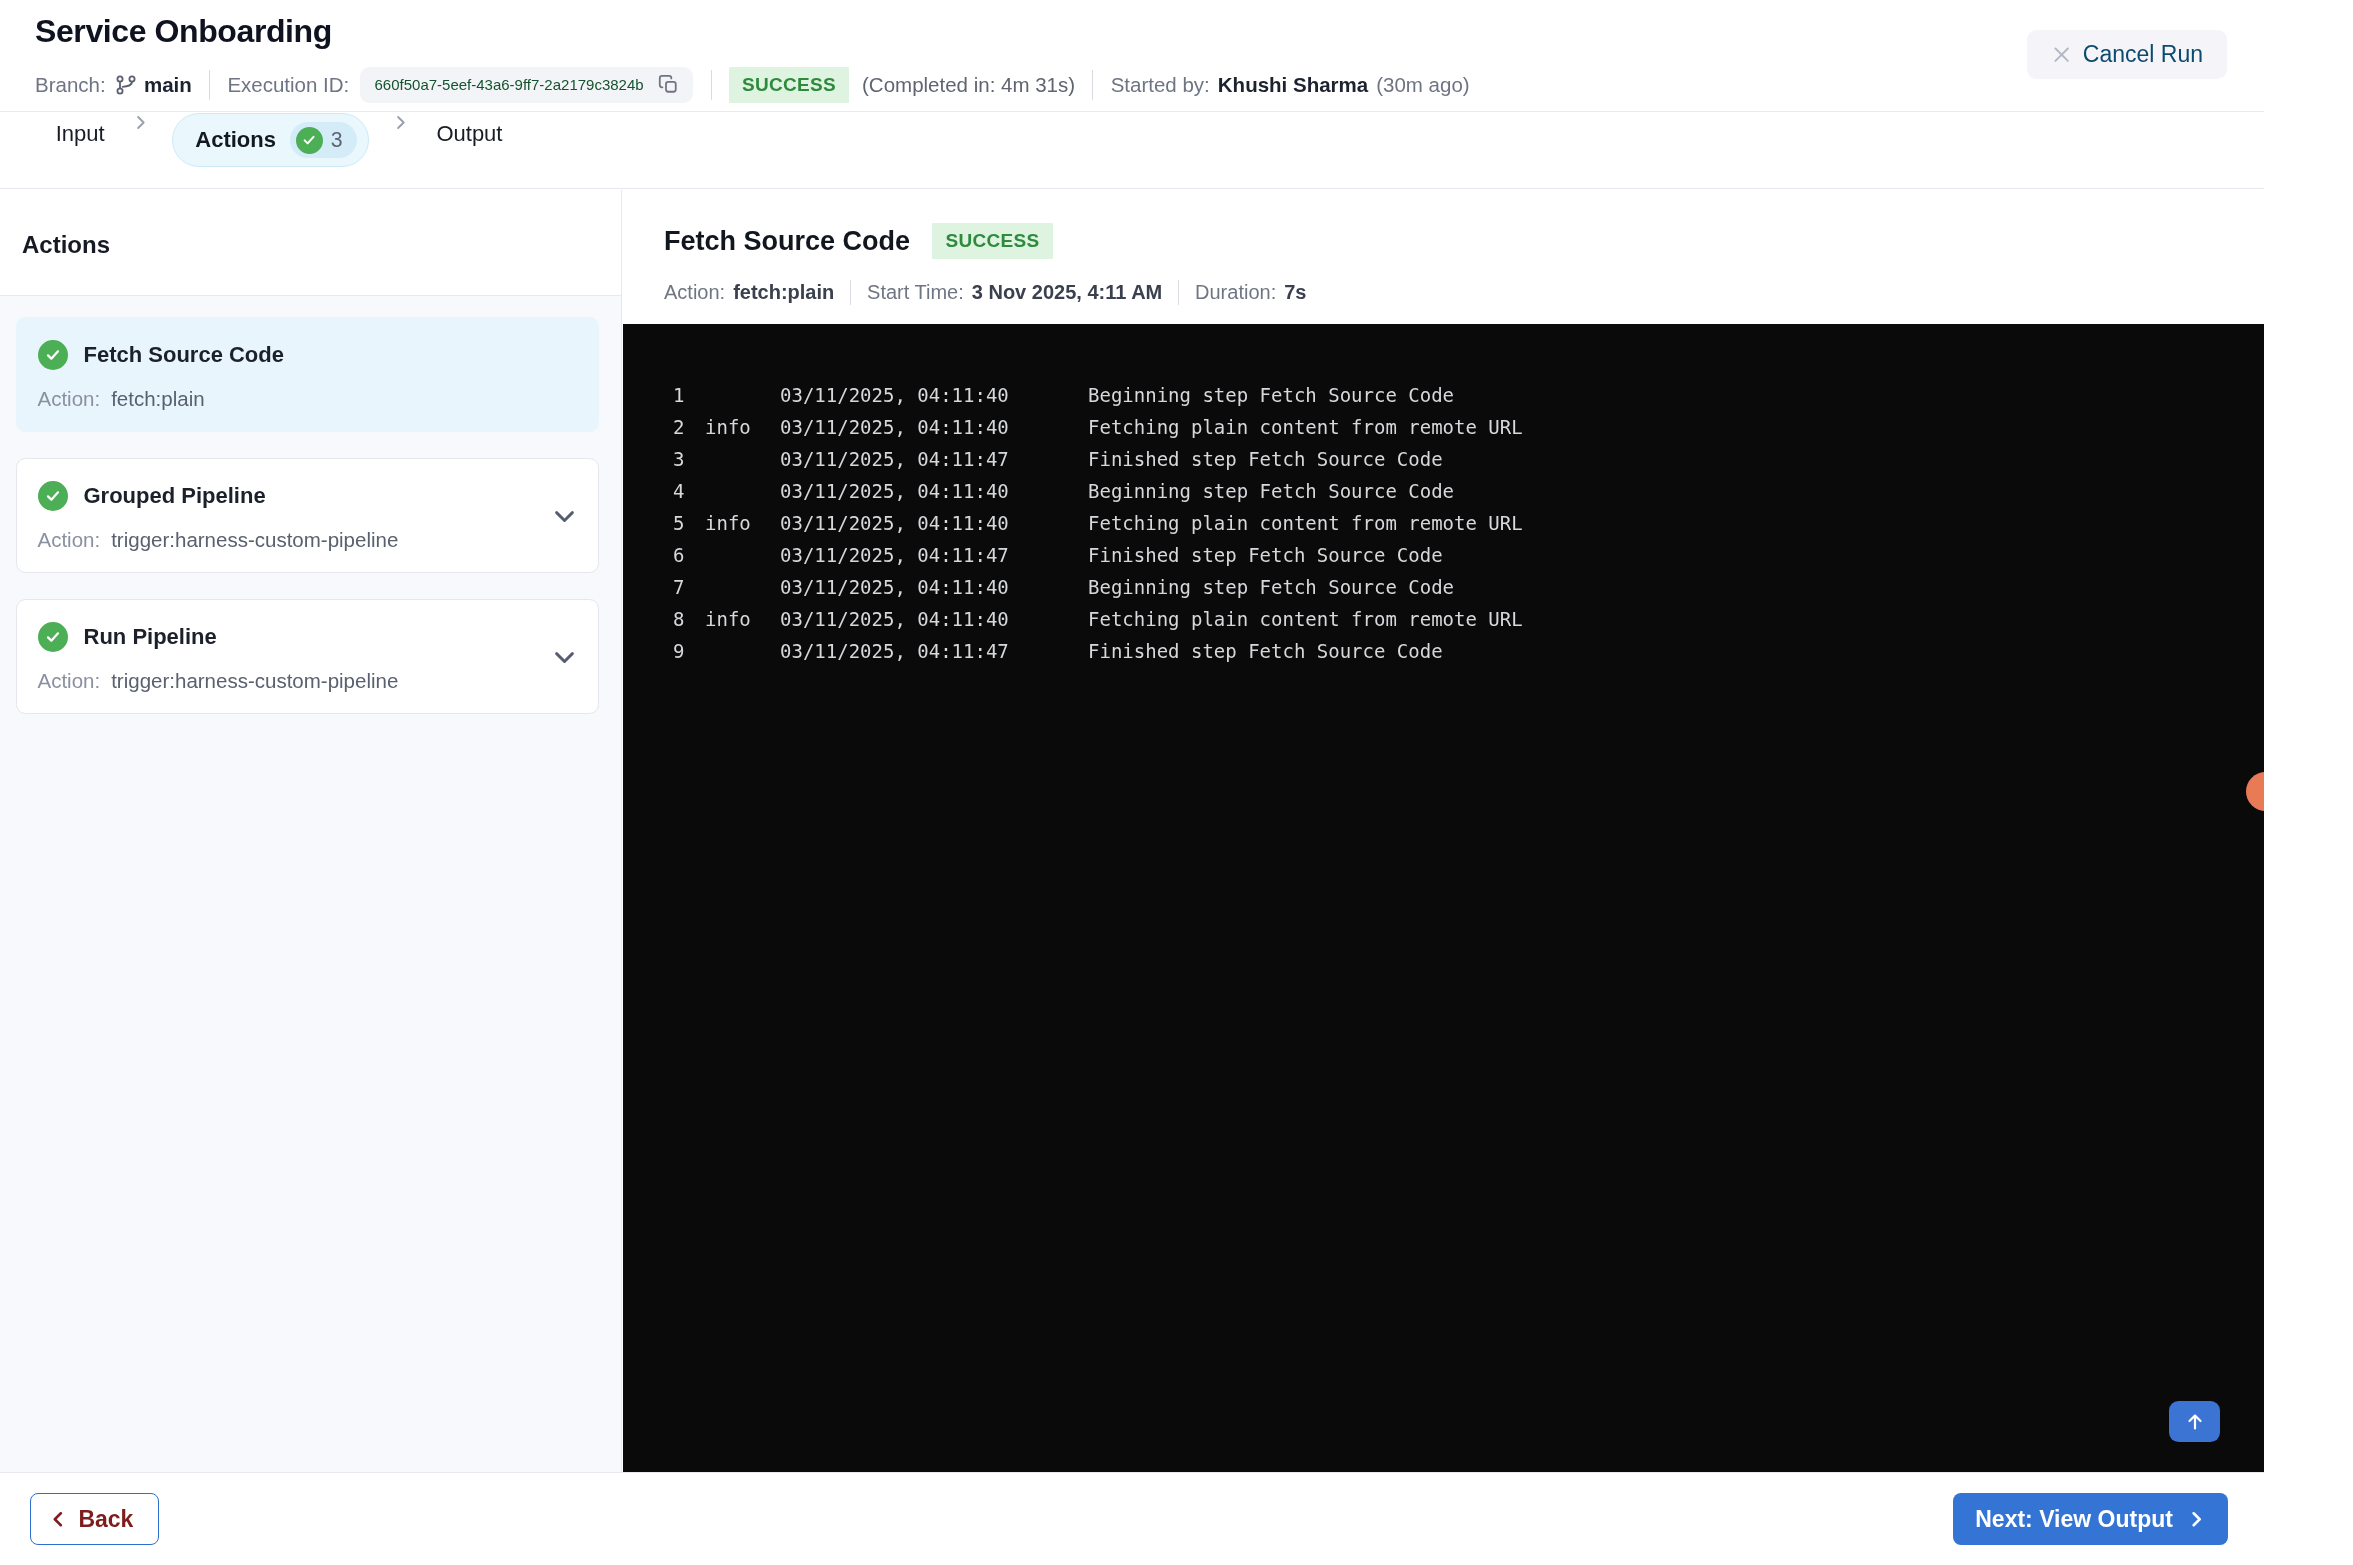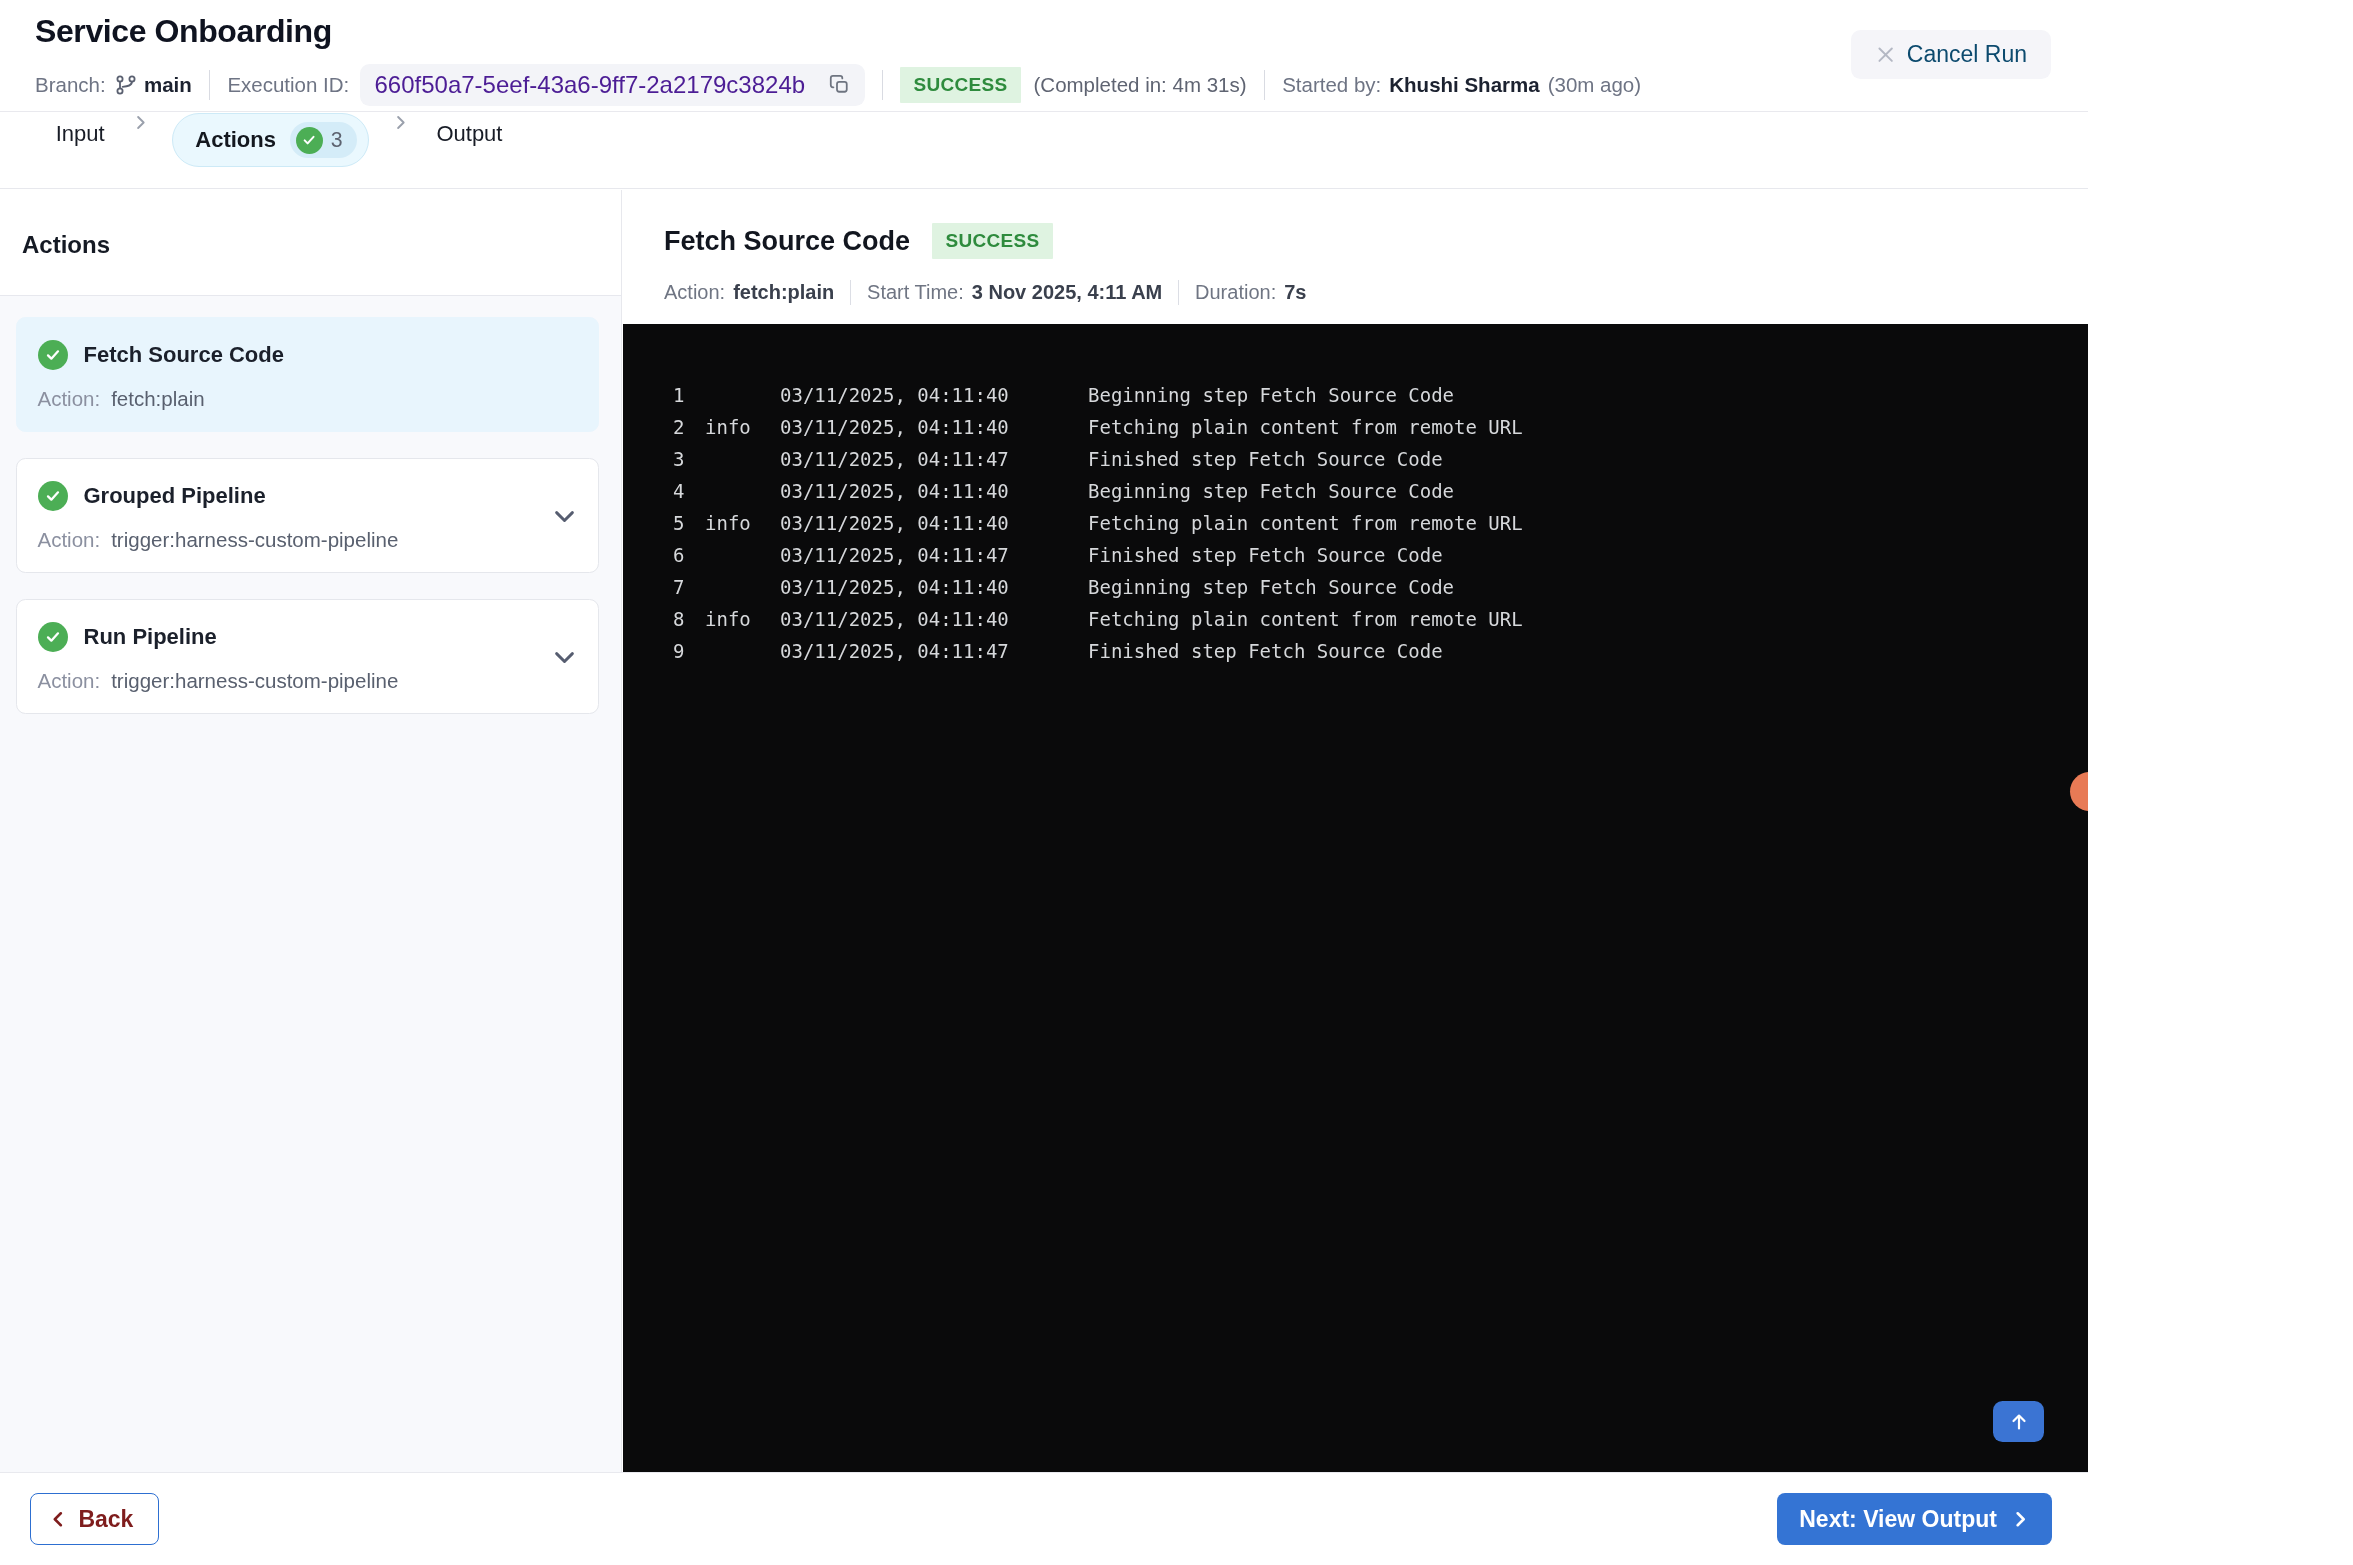--- a/index.html
+++ b/index.html
@@ -3,44 +3,44 @@
 <meta charset="utf-8">
 <style>
   * { box-sizing: border-box; margin: 0; padding: 0; }
   html, body { width: 2354px; height: 1565px; }
   body {
     font-family: "Liberation Sans", sans-serif;
     background: #ffffff;
     color: #161a24;
     overflow: hidden;
   }
-  .app { position: relative; width: 2088px; height: 1565px; background: #fff; overflow: hidden; padding-left: 48px; }
+  .app { position: relative; width: 2264px; height: 1565px; background: #fff; overflow: hidden; padding-left: 48px; }
 
   
   .header {
     position: absolute; left: 0; top: 0; right: 0; height: 112px;
     background: #fff; border-bottom: 0.8px solid #e9e9ee;
   }
   .page-title {
     position: absolute; left: 35px; top: 12.6px;
     font-size: 32px; font-weight: 700; color: #0f1320; letter-spacing: -0.4px;
   }
   .meta-row {
     position: absolute; left: 35px; top: 66px; height: 38px;
     display: flex; align-items: center;
     font-size: 20.5px; color: #6e7484; white-space: nowrap;
   }
   .meta-label { color: #6e7484; }
   .meta-strong { color: #1c2230; font-weight: 600; }
   .icon-git { width: 24px; height: 24px; color: #5a6070; margin: 0 6.3px 0 8px; }
   .vdiv { width: 0.8px; height: 30px; background: #d9dbe2; margin: 0 17.4px; flex: 0 0 auto; }
   .id-pill {
-    display: flex; align-items: center; gap: 24px;
+    display: flex; align-items: center; gap: 14px;
     background: #f3f4f8; border-radius: 9.5px; padding: 7.1px 14.2px;
-    margin-left: 11px; color: #4c1d95; font-size: 24px;
+    margin-left: 11px; color: #14532d; font-size: 15px;
   }
   .icon-copy { width: 21.3px; height: 21.3px; color: #6e7480; cursor: pointer; }
   .badge-success {
     display: inline-block; background: #dff3e1; color: #2e8b3d;
     font-weight: 700; font-size: 19px; letter-spacing: 0.3px;
     padding: 7.1px 13.4px; border-radius: 1px;
   }
   .completed-in { color: #5f6472; margin-left: 12.6px; }
   .cancel-btn {
     position: absolute; right: 37px; top: 30px; height: 49px;

